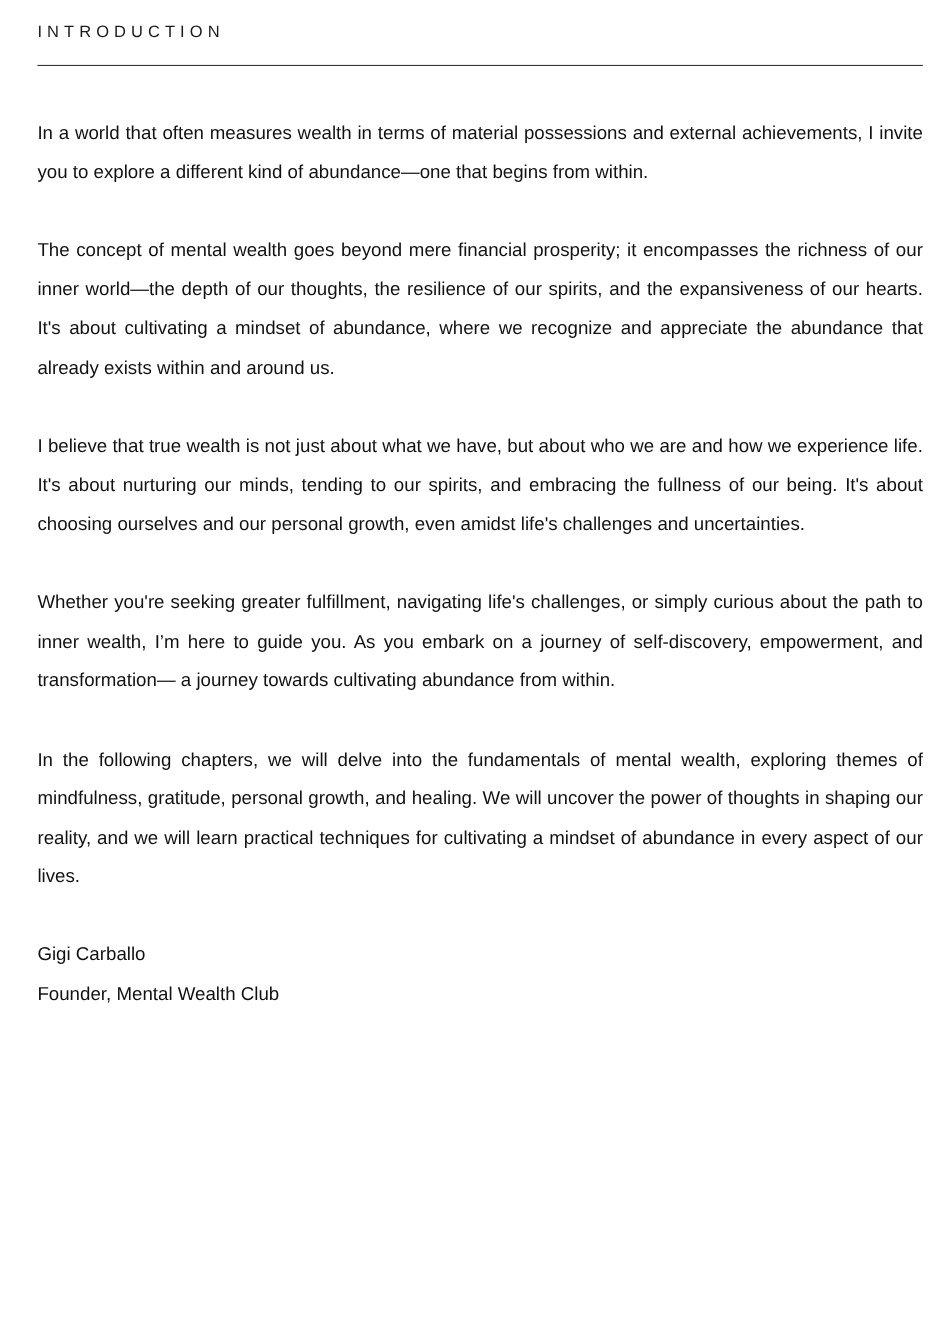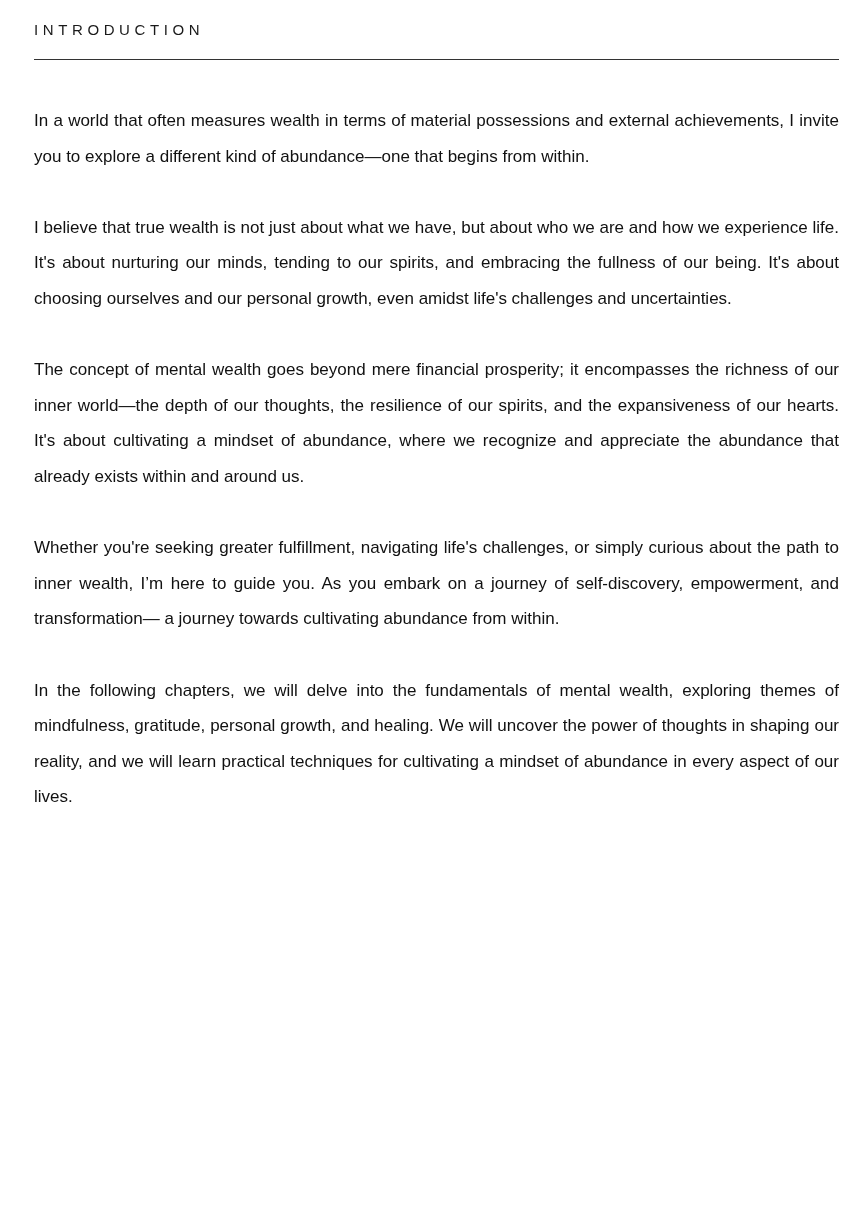--- a/index.html
+++ b/index.html
@@ -69,20 +69,24 @@
   </style>
 </head>
 <body>
 
 <div class="page">
   <h2 class="heading">INTRODUCTION</h2>
   <hr class="rule">
 
   <div class="body-text">
     <p class="para">In a world that often measures wealth in terms of material possessions and external achievements, I invite you to explore a different kind of abundance—one that begins from within.</p>
+    <p class="para">The concept of mental wealth goes beyond mere financial prosperity; it encompasses the richness of our inner world—the depth of our thoughts, the resilience of our spirits, and the expansiveness of our hearts. It's about cultivating a mindset of abundance, where we recognize and appreciate the abundance that already exists within and around us.</p>
     <p class="para">I believe that true wealth is not just about what we have, but about who we are and how we experience life. It's about nurturing our minds, tending to our spirits, and embracing the fullness of our being. It's about choosing ourselves and our personal growth, even amidst life's challenges and uncertainties.</p>
-    <p class="para">The concept of mental wealth goes beyond mere financial prosperity; it encompasses the richness of our inner world—the depth of our thoughts, the resilience of our spirits, and the expansiveness of our hearts. It's about cultivating a mindset of abundance, where we recognize and appreciate the abundance that already exists within and around us.</p>
     <p class="para">Whether you're seeking greater fulfillment, navigating life's challenges, or simply curious about the path to inner wealth, I’m here to guide you. As you embark on a journey of self-discovery, empowerment, and transformation— a journey towards cultivating abundance from within.</p>
     <p class="para">In the following chapters, we will delve into the fundamentals of mental wealth, exploring themes of mindfulness, gratitude, personal growth, and healing. We will uncover the power of thoughts in shaping our reality, and we will learn practical techniques for cultivating a mindset of abundance in every aspect of our lives.</p>
 
 
+    <div class="signature">
+      <span>Gigi Carballo</span>
+      <span>Founder, Mental Wealth Club</span>
+    </div>
   </div>
 </div>
 
 </body></html>

